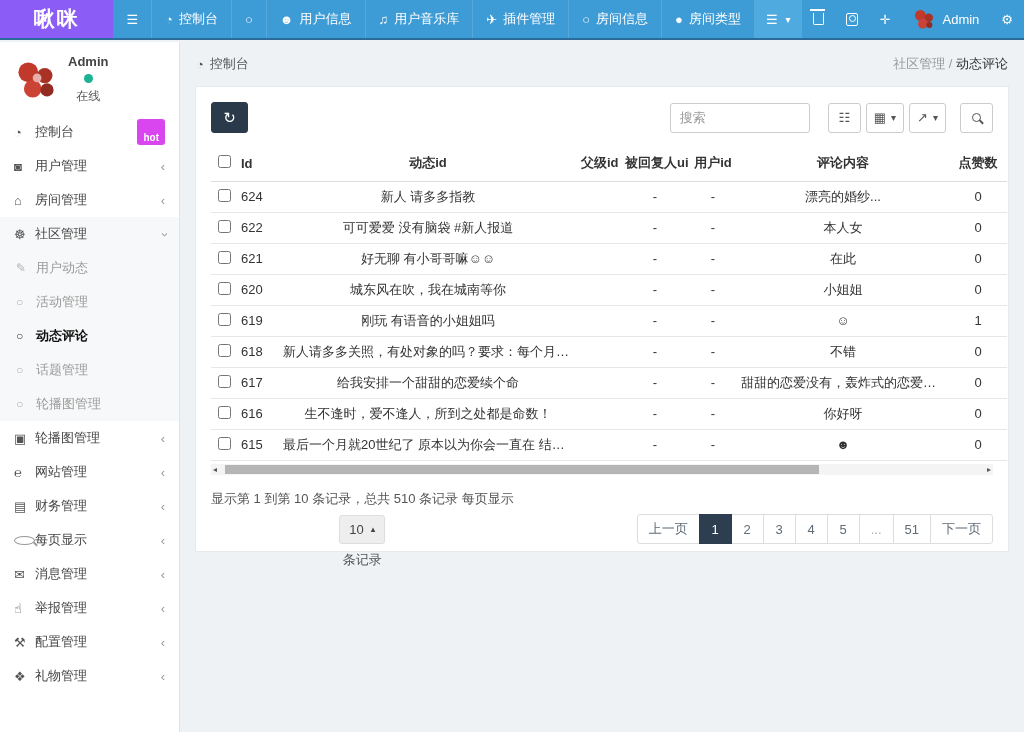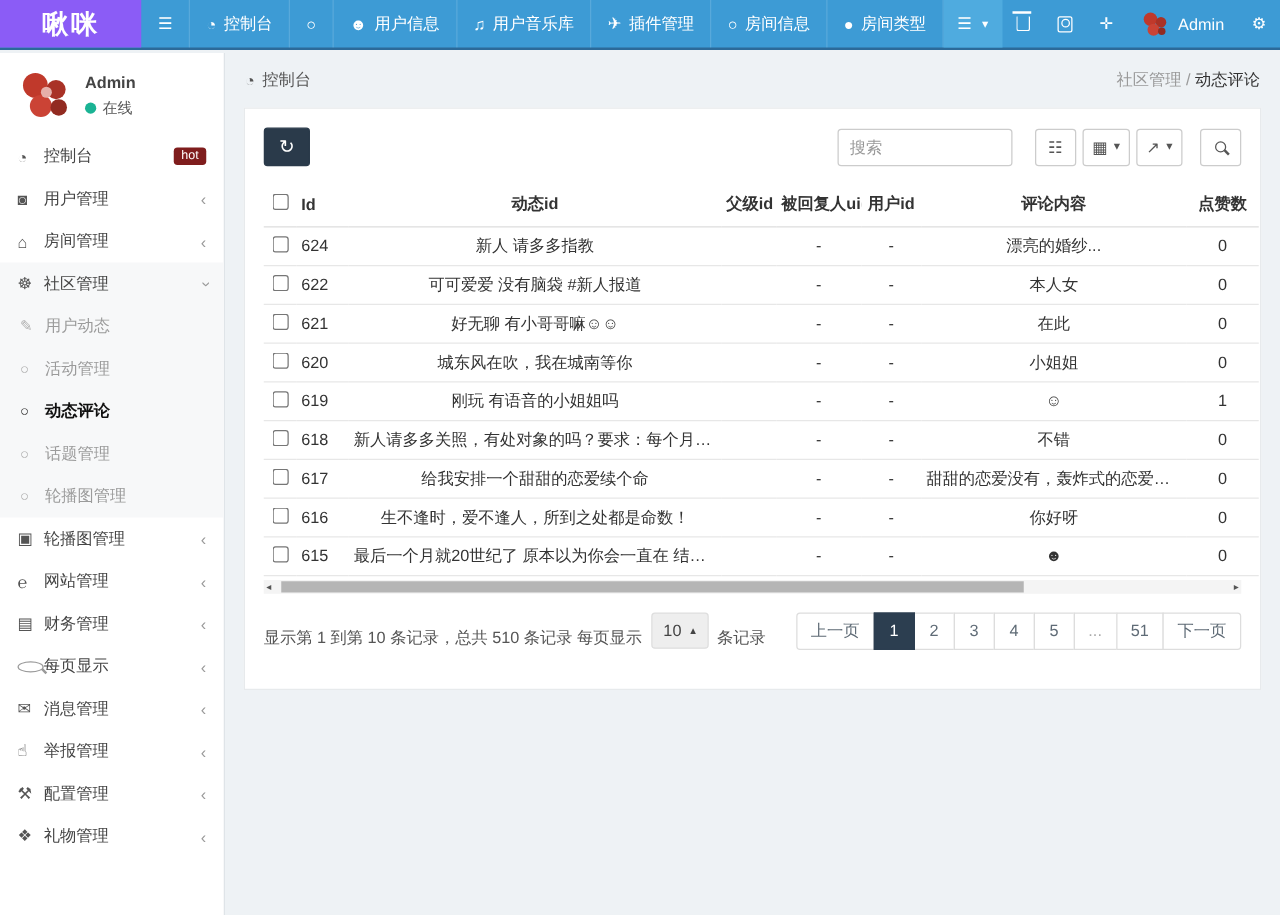--- a/index.html
+++ b/index.html
@@ -21,33 +21,33 @@
   .i-trash:before { content:""; position:absolute; left:-3.5px; top:-4px; width:15px; height:2px; background:#fff; }
   .i-book { position:relative; width:12px; height:13px; border:1.5px solid #fff; border-radius:2px; display:inline-block; }
   .i-book:before { content:""; position:absolute; left:2px; top:1px; width:5px; height:5px; border:1px solid #fff; border-radius:50%; }
   .avatar-sm { width:24px; height:24px; }
 
   
   .sidebar { position:fixed; top:42px; left:0; bottom:0; width:180px; background:#fff; border-right:1px solid #dfe4e8; z-index:10; overflow:hidden; }
   .profile { padding:12px 14px 10px; display:flex; gap:10px; align-items:center; }
   .avatar-lg { width:44px; height:44px; }
   .p-name { font-weight:bold; color:#444; font-size:13px; margin-bottom:5px; }
-  .p-status { display:flex; align-items:center; gap:5px; color:#555; font-size:12px; }
+  .p-status { display:flex; align-items:center; gap:5px; color:#555; font-size:12px;flex-direction:column; }
   .dot { width:9px; height:9px; border-radius:50%; background:#1ab394; display:inline-block; }
   .side-search { margin:6px 12px 10px; position:relative; }
   .side-search input { width:100%; height:30px; border:1px solid #e3e6e8; border-radius:3px; padding:0 26px 0 9px; font-size:12px; color:#555; outline:none; background:#fff; }
   .side-search input::placeholder { color:#b5b5b5; }
   .mag { position:relative; width:9px; height:9px; border:1.5px solid #9a9a9a; border-radius:50%; display:inline-block; }
   .mag:after { content:""; position:absolute; width:5px; height:1.5px; background:#9a9a9a; transform:rotate(45deg); right:-4px; bottom:-1px; }
   .side-search .mag { position:absolute; right:11px; top:10px; }
   .menu-item { height:34px; display:flex; align-items:center; padding:0 14px; font-size:13px; color:#454545; cursor:pointer; }
   .menu-item .mi-icon { width:21px; color:#555; font-size:13px; flex:none; }
   .menu-item .chev { margin-left:auto; color:#9a9a9a; font-size:13px; }
   .chev.down { display:inline-block; transform:rotate(-90deg); }
-  .badge-hot { margin-left:auto; background:#7f1d1d; color:#fff; font-size:10px; font-weight:normal; padding:1px 6px 2px; border-radius:3px; }
+  .badge-hot { margin-left:auto; background:#d946ef; color:#fff; font-size:10px; font-weight:bold; padding:13px 6px 2px; border-radius:3px; }
   .group-open { background:#f7f8f9; }
   .sub-item { height:34px; display:flex; align-items:center; padding:0 14px 0 16px; font-size:13px; color:#9b9b9b; cursor:pointer; }
   .sub-item .mi-icon { width:20px; font-size:12px; color:#b0b0b0; }
   .sub-item.active { color:#111; font-weight:bold; }
   .sub-item.active .mi-icon { color:#333; }
 
   
   .main { position:absolute; left:180px; top:42px; right:0; bottom:0; }
   .crumb-bar { height:44px; display:flex; align-items:center; justify-content:space-between; padding:0 16px; font-size:13px; color:#666; }
   .crumb-left { display:flex; align-items:center; gap:6px; color:#555; }
@@ -73,21 +73,21 @@
   .col-chk { width:26px; } .col-id { width:42px; } .col-post { width:298px; } .col-parent { width:44px; }
   .col-ruid { width:68px; } .col-uid { width:48px; } .col-comment { width:212px; } .col-likes { width:58px; }
   input[type=checkbox] { width:13px; height:13px; }
 
   .hscroll { height:11px; background:#f4f4f4; margin-top:3px; position:relative; }
   .hs-thumb { position:absolute; left:14px; top:1px; bottom:1px; width:76%; background:#b5b5b5; }
   .hs-arrow { position:absolute; top:0; font-size:8px; color:#555; line-height:11px; }
   .hs-arrow.l { left:2px; } .hs-arrow.r { right:2px; }
 
   .pag-bar { display:flex; justify-content:space-between; align-items:center; margin-top:15px; color:#555; }
-  .pag-info { display:flex; align-items:flex-end; gap:7px; font-size:13px; }
+  .pag-info { display:flex; align-items:center; gap:7px; font-size:13px;flex-direction:column; }
   .pgsize { display:inline-flex; align-items:center; gap:7px; background:#eee; border:1px solid #ddd; border-radius:3px; height:29px; padding:0 9px; color:#444; cursor:pointer; }
   .pgsize .caret-u { font-size:9px; color:#444; }
   .pager { display:flex; }
   .page-btn { min-width:33px; height:30px; padding:0 11px; display:flex; align-items:center; justify-content:center; border:1px solid #ddd; background:#fff; color:#5f6b76; margin-left:-1px; cursor:pointer; font-size:13px; }
   .page-btn:first-child { border-radius:3px 0 0 3px; margin-left:0; }
   .page-btn:last-child { border-radius:0 3px 3px 0; }
   .page-btn.active { background:#2c3e50; border-color:#2c3e50; color:#fff; z-index:2; }
   .page-btn.dots { color:#aaa; }
 </style>
 </head>

